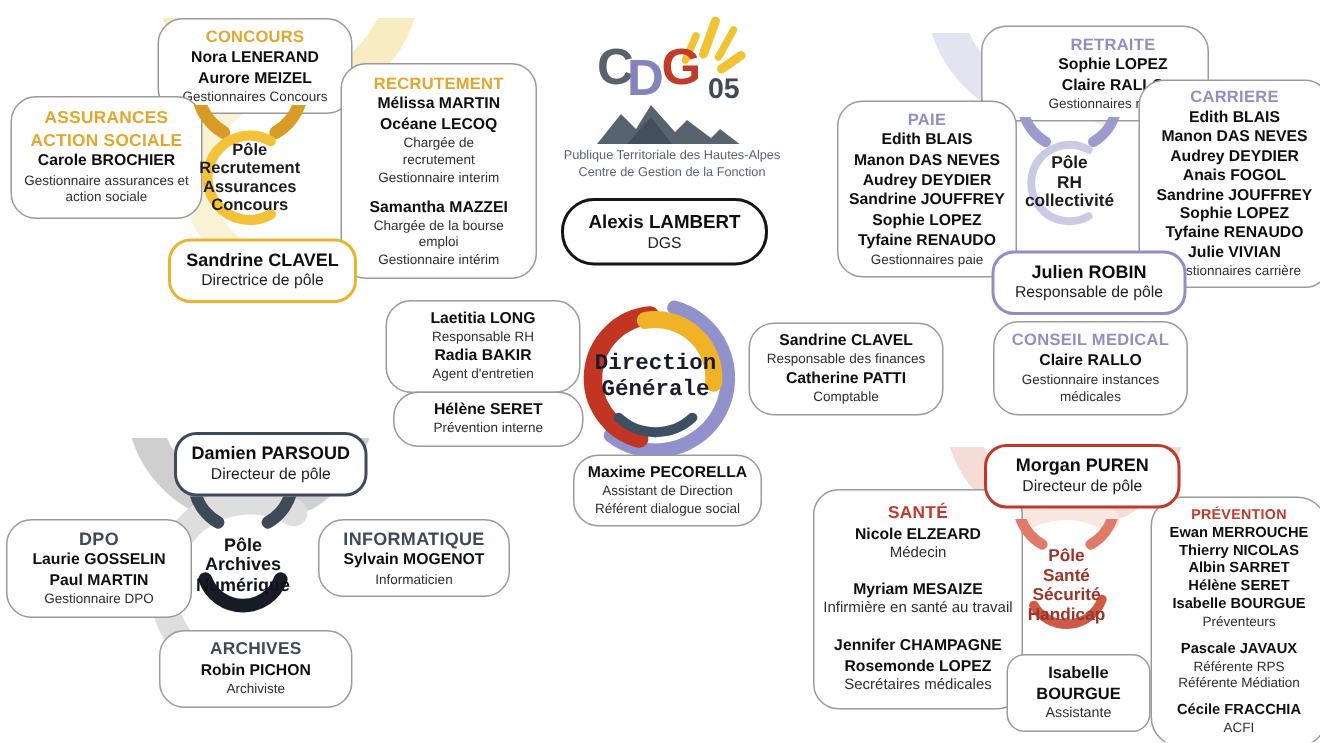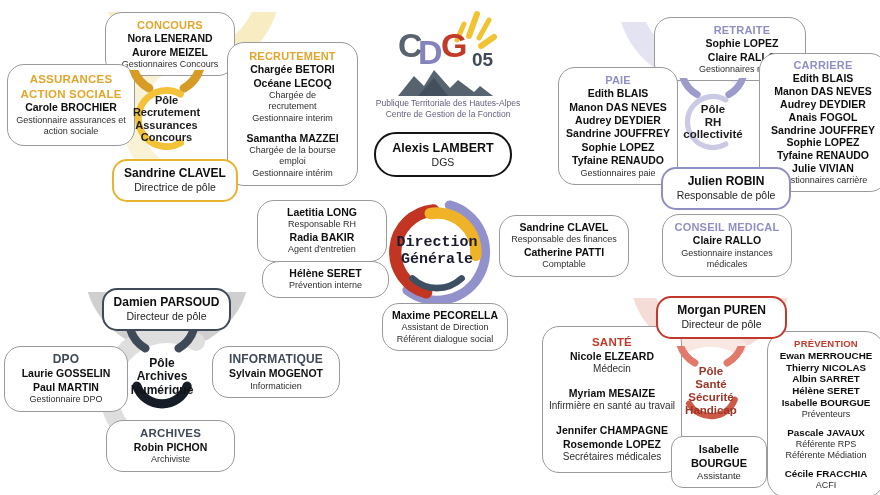--- a/index.html
+++ b/index.html
@@ -123,21 +123,21 @@
     <span class="role">Gestionnaires Concours</span>
   </div>
   <div class="box" style="left:7px;top:64px;width:118px;padding:7px 4px;">
     <span class="title gold" style="font-size:11.5px;">ASSURANCES</span>
     <span class="title gold" style="font-size:11.5px;">ACTION SOCIALE</span>
     <span class="name">Carole BROCHIER</span>
     <span class="role">Gestionnaire assurances et action sociale</span>
   </div>
   <div class="box" style="left:227px;top:42px;width:117px;padding:6px 6px;">
     <span class="title gold">RECRUTEMENT</span>
-    <span class="name">Chargée BETORI</span>
+    <span class="name">Mélissa MARTIN</span>
     <span class="name">Océane LECOQ</span>
     <span class="role" style="max-width:78px;margin:0 auto;">Chargée de recrutement</span>
     <span class="role">Gestionnaire interim</span>
     <span class="gap"></span>
     <span class="name">Samantha MAZZEI</span>
     <span class="role" style="max-width:92px;margin:0 auto;">Chargée de la bourse emploi</span>
     <span class="role">Gestionnaire intérim</span>
   </div>
   <div class="circle" style="left:118px;top:70px;width:97px;height:97px;">
     <svg viewBox="0 0 100 100">
@@ -198,21 +198,21 @@
   <div class="box head b-lav" style="left:661px;top:167px;width:118px;">
     <span class="name">Julien ROBIN</span>
     <span class="role">Responsable de pôle</span>
   </div>
   <div class="box" style="left:662px;top:214px;width:120px;">
     <span class="title lav">CONSEIL MEDICAL</span>
     <span class="name">Claire RALLO</span>
     <span class="role">Gestionnaire instances médicales</span>
   </div>
 
-  <div class="box head b-slate" style="left:102px;top:288px;width:117px;">
+  <div class="box head b-slate" style="left:116px;top:288px;width:117px;">
     <span class="name">Damien PARSOUD</span>
     <span class="role">Directeur de pôle</span>
   </div>
   <div class="box" style="left:4px;top:346px;width:114px;">
     <span class="title slate" style="font-size:12px;">DPO</span>
     <span class="name">Laurie GOSSELIN</span>
     <span class="name">Paul MARTIN</span>
     <span class="role">Gestionnaire DPO</span>
   </div>
   <div class="circle" style="left:116px;top:331px;width:92px;height:92px;">

